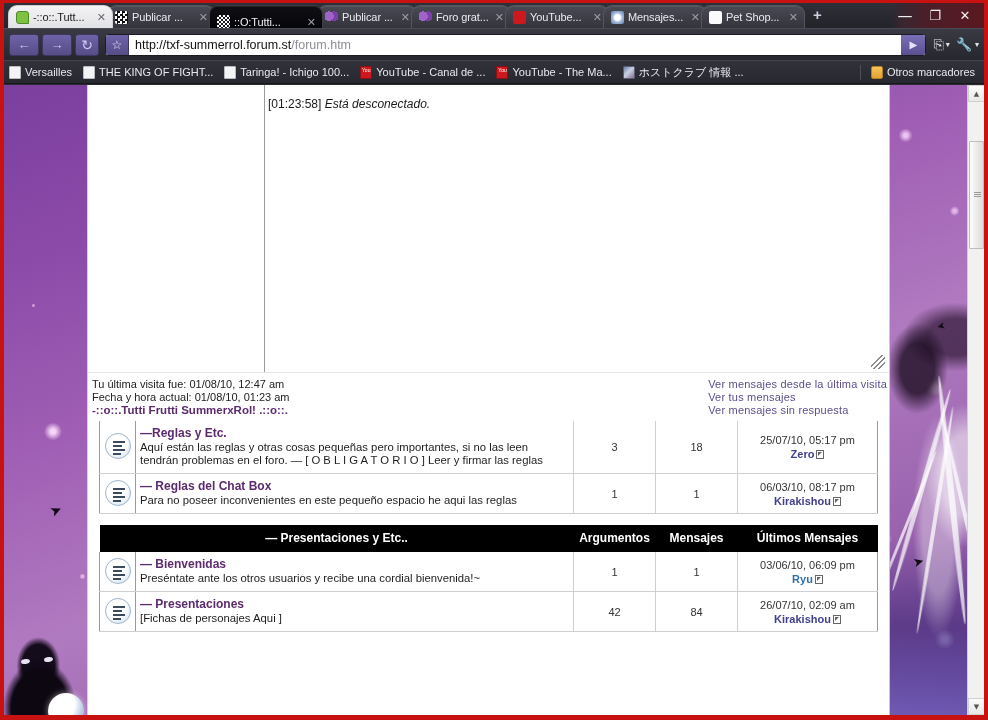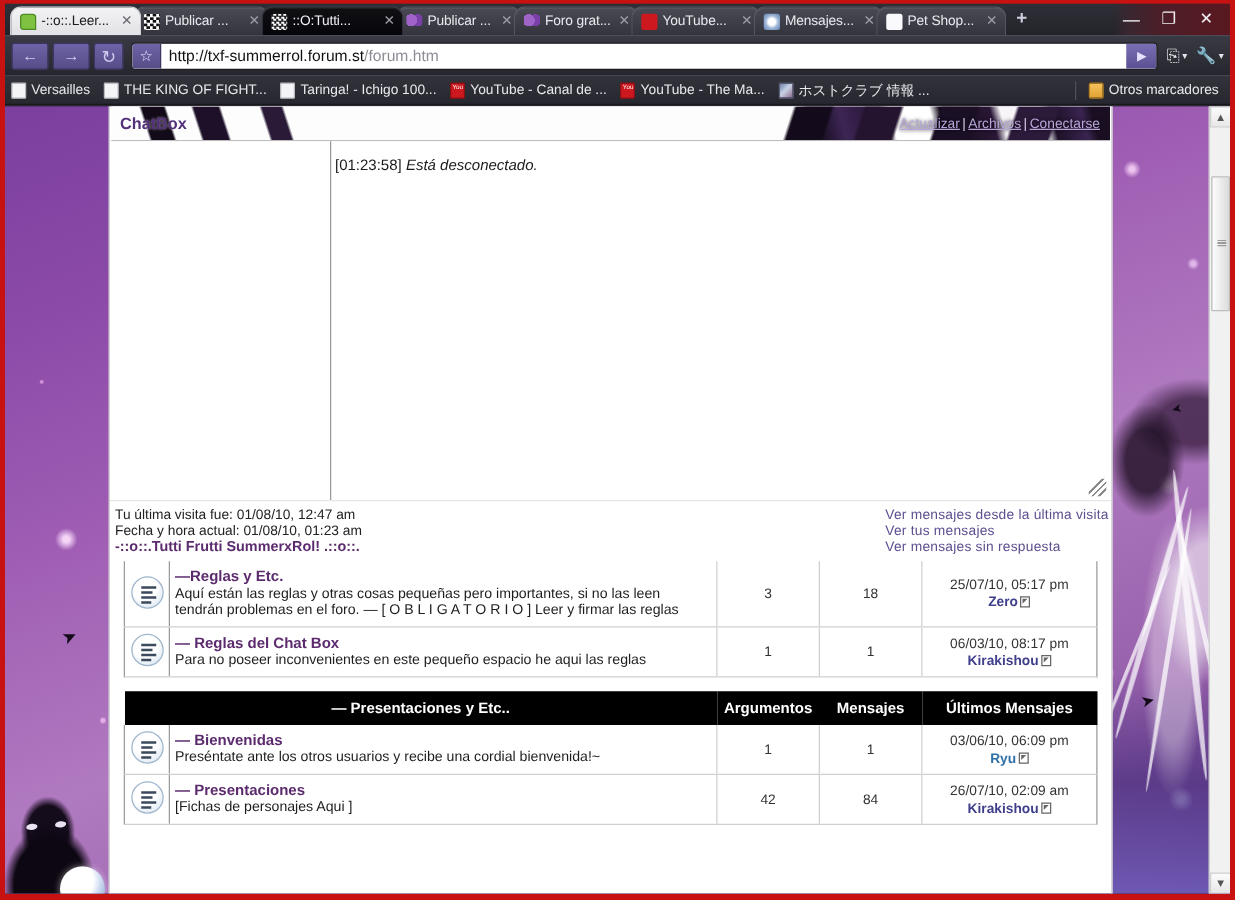--- a/index.html
+++ b/index.html
@@ -53,20 +53,21 @@
     background: linear-gradient(#f3f3f5, #e2e2e6);
     color: #1a1a1a;
     border-color: #cfcfd4;
     z-index: 5;
   }
   .tab.dark {
     background: linear-gradient(#111114, #05050a);
     color: #f0f0f4;
     border-color: #3c3c46;
     z-index: 4;
+    align-items: flex-end;
   }
   .tab .favicon {
     width: 13px; height: 13px; flex: 0 0 13px;
     margin-right: 4px;
     border-radius: 2px;
     position: relative;
     overflow: hidden;
   }
   .tab .tlabel {
     overflow: hidden; text-overflow: clip;
@@ -461,21 +462,21 @@
 </style>
 </head>
 <body>
 
 <div class="browser">
 
   <div class="tabstrip">
 
     <div class="tab active" style="width:105px">
       <span class="favicon" style="background:#7fc241;border-radius:3px 3px 0 3px;border:1px solid #4d8a22"></span>
-      <span class="tlabel">-::o::.Leer...</span>
+      <span class="tlabel">-::o::.Tutt...</span>
       <span class="tclose">✕</span>
     </div>
 
     <div class="tab" style="width:108px">
       <span class="favicon" style="background:repeating-conic-gradient(#111 0 25%, #fff 0 50%) 0 0/5px 5px"></span>
       <span class="tlabel">Publicar ...</span>
       <span class="tclose">✕</span>
     </div>
 
     <div class="tab dark" style="width:114px">
@@ -597,24 +598,20 @@
     <div class="bg-art-left-bottom">
       <span class="eye" style="left:17px;top:74px"></span>
       <span class="eye" style="left:40px;top:72px"></span>
       <span class="globe"></span>
     </div>
     <span class="bird" style="position:absolute;left:46px;top:418px;font-size:14px;transform:rotate(-24deg)">➤</span>
     <span class="bird" style="position:absolute;left:26px;top:572px;font-size:12px;transform:rotate(200deg)">➤</span>
 
     <div class="content">
 
-      <div class="chatbox-banner">
-        <span class="chatbox-title">ChatBox</span>
-        <span class="chatbox-links"><a href="#">Actualizar</a><span class="sep">|</span><a href="#">Archivos</a><span class="sep">|</span><a href="#">Conectarse</a></span>
-      </div>
 
       <div class="chatbox-body">
         <div class="chat-userlist"></div>
         <div class="chat-msg">
           <span>[01:23:58]</span>
           <i>Está desconectado.</i>
         </div>
         <div class="chat-resize"></div>
       </div>
 

